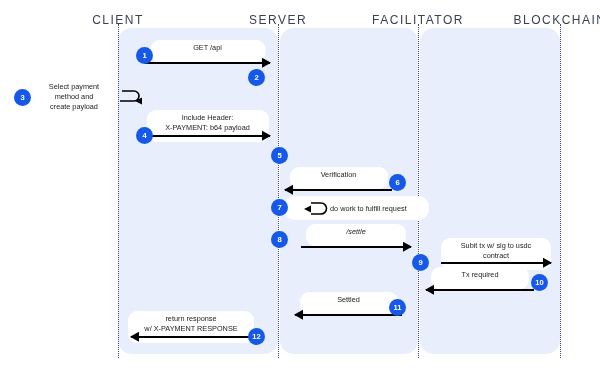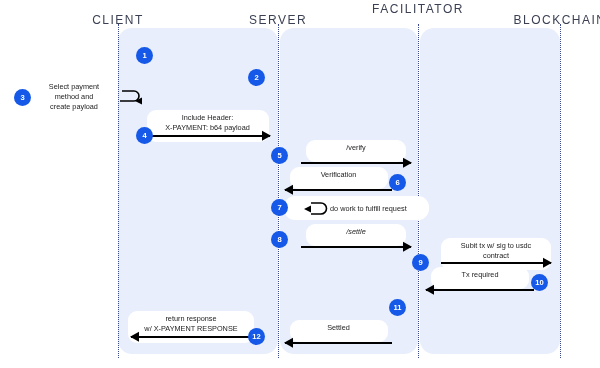--- a/index.html
+++ b/index.html
@@ -177,28 +177,33 @@
 <body>
 
 <div id="diagram">
 
   <div class="band" style="left:118px; top:28px; width:160px; height:326px;"></div>
   <div class="band" style="left:280px; top:28px; width:138px; height:326px;"></div>
   <div class="band" style="left:420px; top:28px; width:140px; height:326px;"></div>
 
   <div class="actor-label" style="left:118px; top:13px;">CLIENT</div>
   <div class="actor-label" style="left:278px; top:13px;">SERVER</div>
-  <div class="actor-label" style="left:418px; top:2px;">FACILITATOR</div>
+  <div class="actor-label" style="left:418px; top:13px;">FACILITATOR</div>
   <div class="actor-label" style="left:560px; top:13px;">BLOCKCHAIN</div>
 
   <div class="lifeline" style="left:118px;"></div>
   <div class="lifeline" style="left:278px;"></div>
   <div class="lifeline" style="left:418px;"></div>
   <div class="lifeline" style="left:560px;"></div>
 
+  <div class="msg" style="left:145px; top:40px; width:125px;">
+    <div class="msg-bubble" style="width:115px;">GET /api</div>
+    <div class="msg-line"></div>
+    <div class="arrowhead right"></div>
+  </div>
   <div class="badge" style="left:136px; top:47px;">1</div>
 
   <div class="badge" style="left:248px; top:69px;">2</div>
 
   <div class="note" style="left:14px; top:82px;">
     <div class="badge" style="position:relative; left:0; top:0;">3</div>
     <div class="note-text">Select payment
 method and
 create payload</div>
     <svg class="loop-svg" width="26" height="20" viewBox="0 0 26 20">
@@ -208,25 +213,20 @@
   </div>
 
   <div class="msg" style="left:145px; top:110px; width:125px;">
     <div class="msg-bubble" style="width:122px;">Include Header:
 X-PAYMENT: b64 payload</div>
     <div class="msg-line" style="top:25px;"></div>
     <div class="arrowhead right" style="top:25px;"></div>
   </div>
   <div class="badge" style="left:136px; top:127px;">4</div>
 
-  <div class="msg" style="left:301px; top:140px; width:110px;">
-    <div class="msg-bubble" style="width:100px;">/verify</div>
-    <div class="msg-line"></div>
-    <div class="arrowhead right"></div>
-  </div>
   <div class="badge" style="left:271px; top:147px;">5</div>
 
   <div class="msg" style="left:285px; top:167px; width:107px;">
     <div class="msg-bubble" style="width:98px;">Verification</div>
     <div class="msg-line"></div>
     <div class="arrowhead left"></div>
   </div>
   <div class="badge" style="left:389px; top:174px;">6</div>
 
   <div class="selfloop-row" style="left:284px; top:196px; width:145px; height:26px;">
@@ -253,21 +253,21 @@
   </div>
   <div class="badge" style="left:412px; top:254px;">9</div>
 
   <div class="msg" style="left:426px; top:267px; width:108px;">
     <div class="msg-bubble" style="width:98px;">Tx required</div>
     <div class="msg-line"></div>
     <div class="arrowhead left"></div>
   </div>
   <div class="badge" style="left:531px; top:274px;">10</div>
 
-  <div class="msg" style="left:285px; top:292px; width:107px;margin-top:28px;">
+  <div class="msg" style="left:295px; top:292px; width:107px;">
     <div class="msg-bubble" style="width:98px;">Settled</div>
     <div class="msg-line"></div>
     <div class="arrowhead left"></div>
   </div>
   <div class="badge" style="left:389px; top:299px;">11</div>
 
   <div class="msg" style="left:131px; top:311px; width:120px;">
     <div class="msg-bubble" style="width:126px;">return response
 w/ X-PAYMENT RESPONSE</div>
     <div class="msg-line" style="top:25px;"></div>

